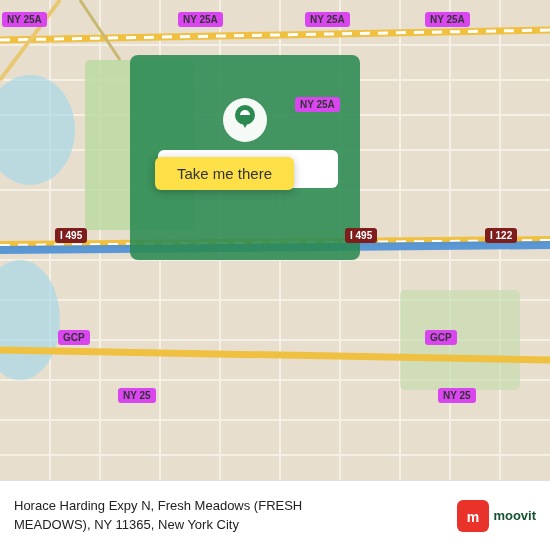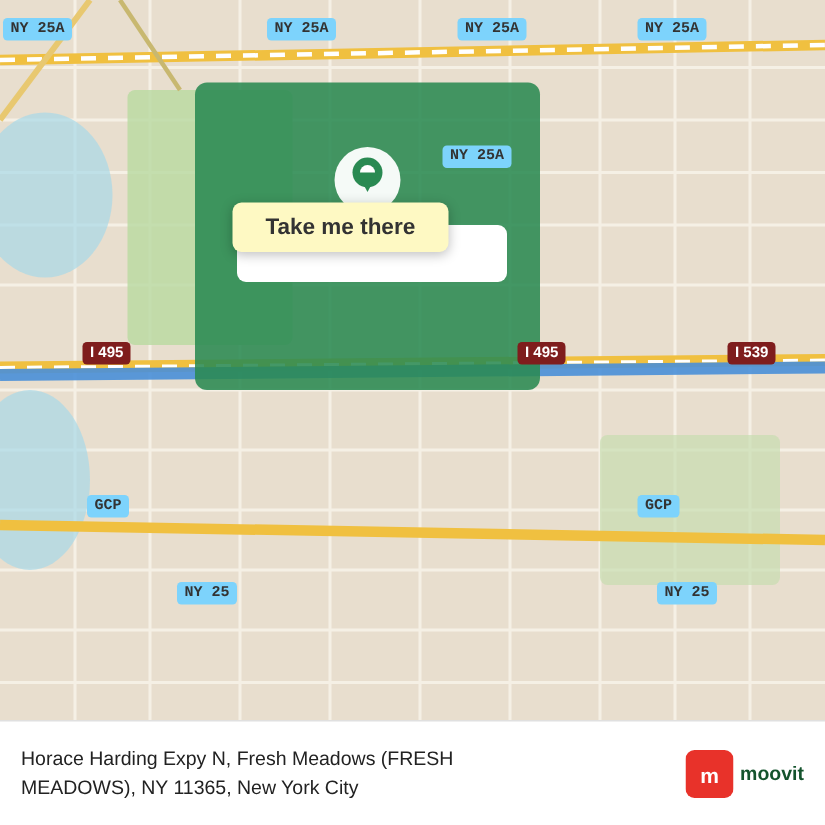--- a/index.html
+++ b/index.html
@@ -25,39 +25,38 @@
       background-color: #f5c842;
       color: #333;
       font-size: 10px;
       font-weight: bold;
       padding: 2px 5px;
       border-radius: 3px;
       white-space: nowrap;
     }
 
     .map-badge.highway {
-      background-color: #7dd3fc;
+      background-color: #d946ef;
       color: #333;
-      font-family: Liberation Mono, monospace;
     }
 
     .map-badge.interstate {
       background-color: #7f1d1d;
       color: #fff;
     }
 
     
     .take-me-there-btn {
       position: absolute;
-      top: 135px;
+      top: 157px;
       left: 155px;
-      background-color: #fef9c3;
+      background-color: #fde047;
       color: #333;
       font-size: 15px;
-      font-weight: 700;
+      font-weight: 400;
       padding: 8px 22px;
       border-radius: 6px;
       border: none;
       cursor: pointer;
       box-shadow: 0 2px 8px rgba(0,0,0,0.25);
       white-space: nowrap;
       z-index: 20;
     }
 
     
@@ -186,21 +185,21 @@
 
   <button class="take-me-there-btn">Take me there</button>
 
   <div style="position:absolute;top:12px;left:178px;" class="map-badge highway">NY 25A</div>
   <div style="position:absolute;top:12px;left:305px;" class="map-badge highway">NY 25A</div>
   <div style="position:absolute;top:12px;left:425px;" class="map-badge highway">NY 25A</div>
   <div style="position:absolute;top:12px;left:2px;" class="map-badge highway">NY 25A</div>
   <div style="position:absolute;top:97px;left:295px;" class="map-badge highway">NY 25A</div>
   <div style="position:absolute;top:228px;left:55px;" class="map-badge interstate">I 495</div>
   <div style="position:absolute;top:228px;left:345px;" class="map-badge interstate">I 495</div>
-  <div style="position:absolute;top:228px;left:485px;" class="map-badge interstate">I 539</div>
+  <div style="position:absolute;top:228px;left:485px;" class="map-badge interstate">I 122</div>
   <div style="position:absolute;top:330px;left:58px;" class="map-badge highway">GCP</div>
   <div style="position:absolute;top:330px;left:425px;" class="map-badge highway">GCP</div>
   <div style="position:absolute;top:388px;left:118px;" class="map-badge highway">NY 25</div>
   <div style="position:absolute;top:388px;left:438px;" class="map-badge highway">NY 25</div>
 
 </div>
 
 <div id="bottom-bar">
   <div class="bottom-bar-content">
     <div class="address-text">Horace Harding Expy N, Fresh Meadows (FRESH<br>MEADOWS), NY 11365, New York City</div>

